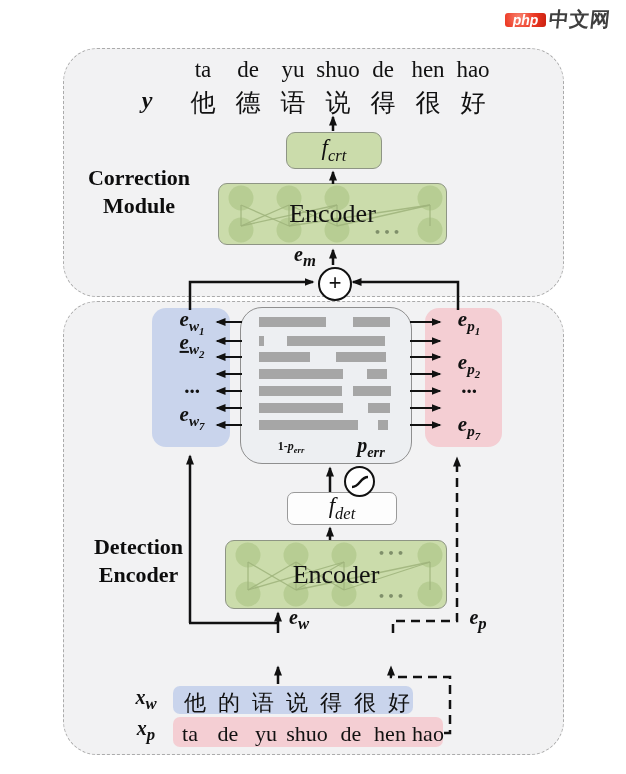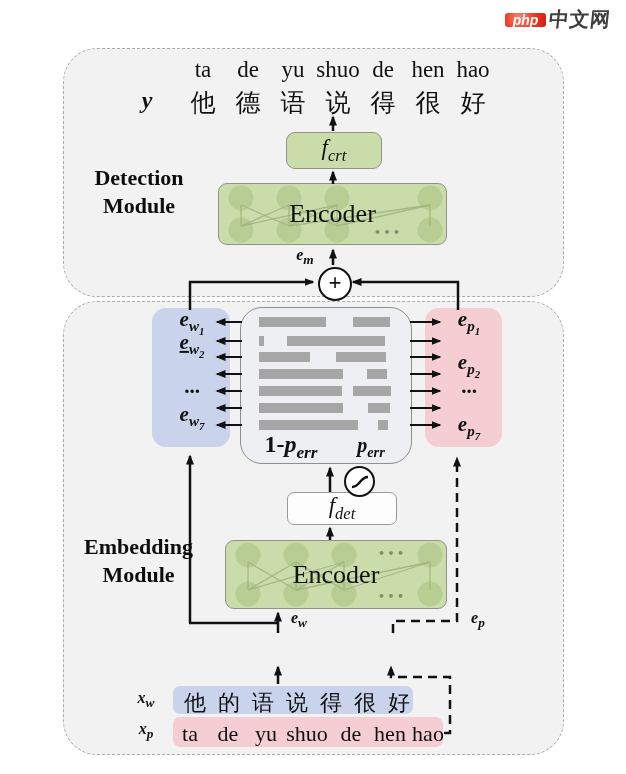--- a/index.html
+++ b/index.html
@@ -18,21 +18,21 @@
   .side-box{position:absolute;border-radius:14px;z-index:2;}
   #blue-box{background:#c9d4ec;}
   #pink-box{background:#f4ced3;}
   .mask-box{position:absolute;background:#edeff2;border:1.6px solid #8f8f8f;border-radius:22px;z-index:2;}
   .mask-bar{position:absolute;background:#a6a6a6;z-index:4;}
   .math{font-style:italic;}
   .math sub{font-size:0.72em;}
   .math .pre{font-style:normal;}
   .mlabel{position:absolute;transform:translate(-50%,-50%);z-index:5;white-space:nowrap;}
   .col-label{font-size:21px;font-weight:bold;}
-  .big-math{font-size:16px;font-weight:bold;}
+  .big-math{font-size:20px;font-weight:bold;}
   .plus-circle{position:absolute;width:30px;height:30px;border:2.2px solid #111;border-radius:50%;
                background:#fff;z-index:5;display:flex;align-items:center;justify-content:center;}
   .sig-circle{position:absolute;width:27px;height:27px;border:2px solid #111;border-radius:50%;
               background:#fff;z-index:5;display:flex;align-items:center;justify-content:center;}
   .white-box{position:absolute;background:#fdfdfd;border:1.5px solid #9a9a9a;border-radius:7px;z-index:4;
              display:flex;align-items:center;justify-content:center;font-size:23px;}
   .tok{position:absolute;transform:translateX(-50%);z-index:4;white-space:nowrap;}
   .row-bar{position:absolute;border-radius:7px;z-index:2;}
   #xw-bar{background:#c9d4ec;}
   #xp-bar{background:#f4ced3;}
@@ -51,22 +51,22 @@
 <div id="canvas">
 
   <div class="logo">
     <div class="logo-badge">php</div>
     <div class="logo-text">中文网</div>
   </div>
 
   <div class="panel" style="left:63px;top:48px;width:499px;height:247px;"></div>
   <div class="panel" style="left:63px;top:301px;width:499px;height:452px;"></div>
 
-  <div class="module-label" style="left:68px;top:164px;width:142px;">Detection Module</div>
-  <div class="module-label" style="left:66px;top:533px;width:145px;">Embedding Module</div>
+  <div class="module-label" style="left:68px;top:164px;width:142px;">Correction Module</div>
+  <div class="module-label" style="left:66px;top:533px;width:145px;">Detection Encoder</div>
 
   <div id="pinyin-row">
       <span class="tok" style="left: 203px; top: 57px; font-size: 23px;">ta</span>
       <span class="tok" style="left: 248px; top: 57px; font-size: 23px;">de</span>
       <span class="tok" style="left: 293px; top: 57px; font-size: 23px;">yu</span>
       <span class="tok" style="left: 338px; top: 57px; font-size: 23px;">shuo</span>
       <span class="tok" style="left: 383px; top: 57px; font-size: 23px;">de</span>
       <span class="tok" style="left: 428px; top: 57px; font-size: 23px;">hen</span>
       <span class="tok" style="left: 473px; top: 57px; font-size: 23px;">hao</span>
     </div>
@@ -144,21 +144,21 @@
       <div class="mask-bar" style="left: 336px; top: 352px; width: 50px; height: 10px;"></div>
       <div class="mask-bar" style="left: 259px; top: 369px; width: 84px; height: 10px;"></div>
       <div class="mask-bar" style="left: 367px; top: 369px; width: 20px; height: 10px;"></div>
       <div class="mask-bar" style="left: 259px; top: 386px; width: 83px; height: 10px;"></div>
       <div class="mask-bar" style="left: 353px; top: 386px; width: 38px; height: 10px;"></div>
       <div class="mask-bar" style="left: 259px; top: 403px; width: 84px; height: 10px;"></div>
       <div class="mask-bar" style="left: 368px; top: 403px; width: 22px; height: 10px;"></div>
       <div class="mask-bar" style="left: 259px; top: 420px; width: 99px; height: 10px;"></div>
       <div class="mask-bar" style="left: 378px; top: 420px; width: 10px; height: 10px;"></div>
     </div>
-  <span class="mlabel math" style="left:291px;top:447px;font-size:24px;font-weight:bold;"><span class="pre">1-</span><i>p</i><sub><i>err</i></sub></span>
+  <span class="mlabel math" style="left:291px;top:447px;font-size:12px;font-weight:bold;"><span class="pre">1-</span><i>p</i><sub><i>err</i></sub></span>
   <span class="mlabel math" style="left:371px;top:447px;font-size:20px;font-weight:bold;"><i>p</i><sub><i>err</i></sub></span>
 
   <div class="sig-circle" style="left:344px;top:466px;">
     <svg width="20" height="20" viewBox="0 0 20 20">
       <path d="M2,15 C10,15 10,5 18,5" fill="none" stroke="#111" stroke-width="2.4"></path>
     </svg>
   </div>
 
   <div class="white-box" style="left:287px;top:492px;width:108px;height:31px;">
     <span class="math"><i>f</i><sub><i>det</i></sub></span>

